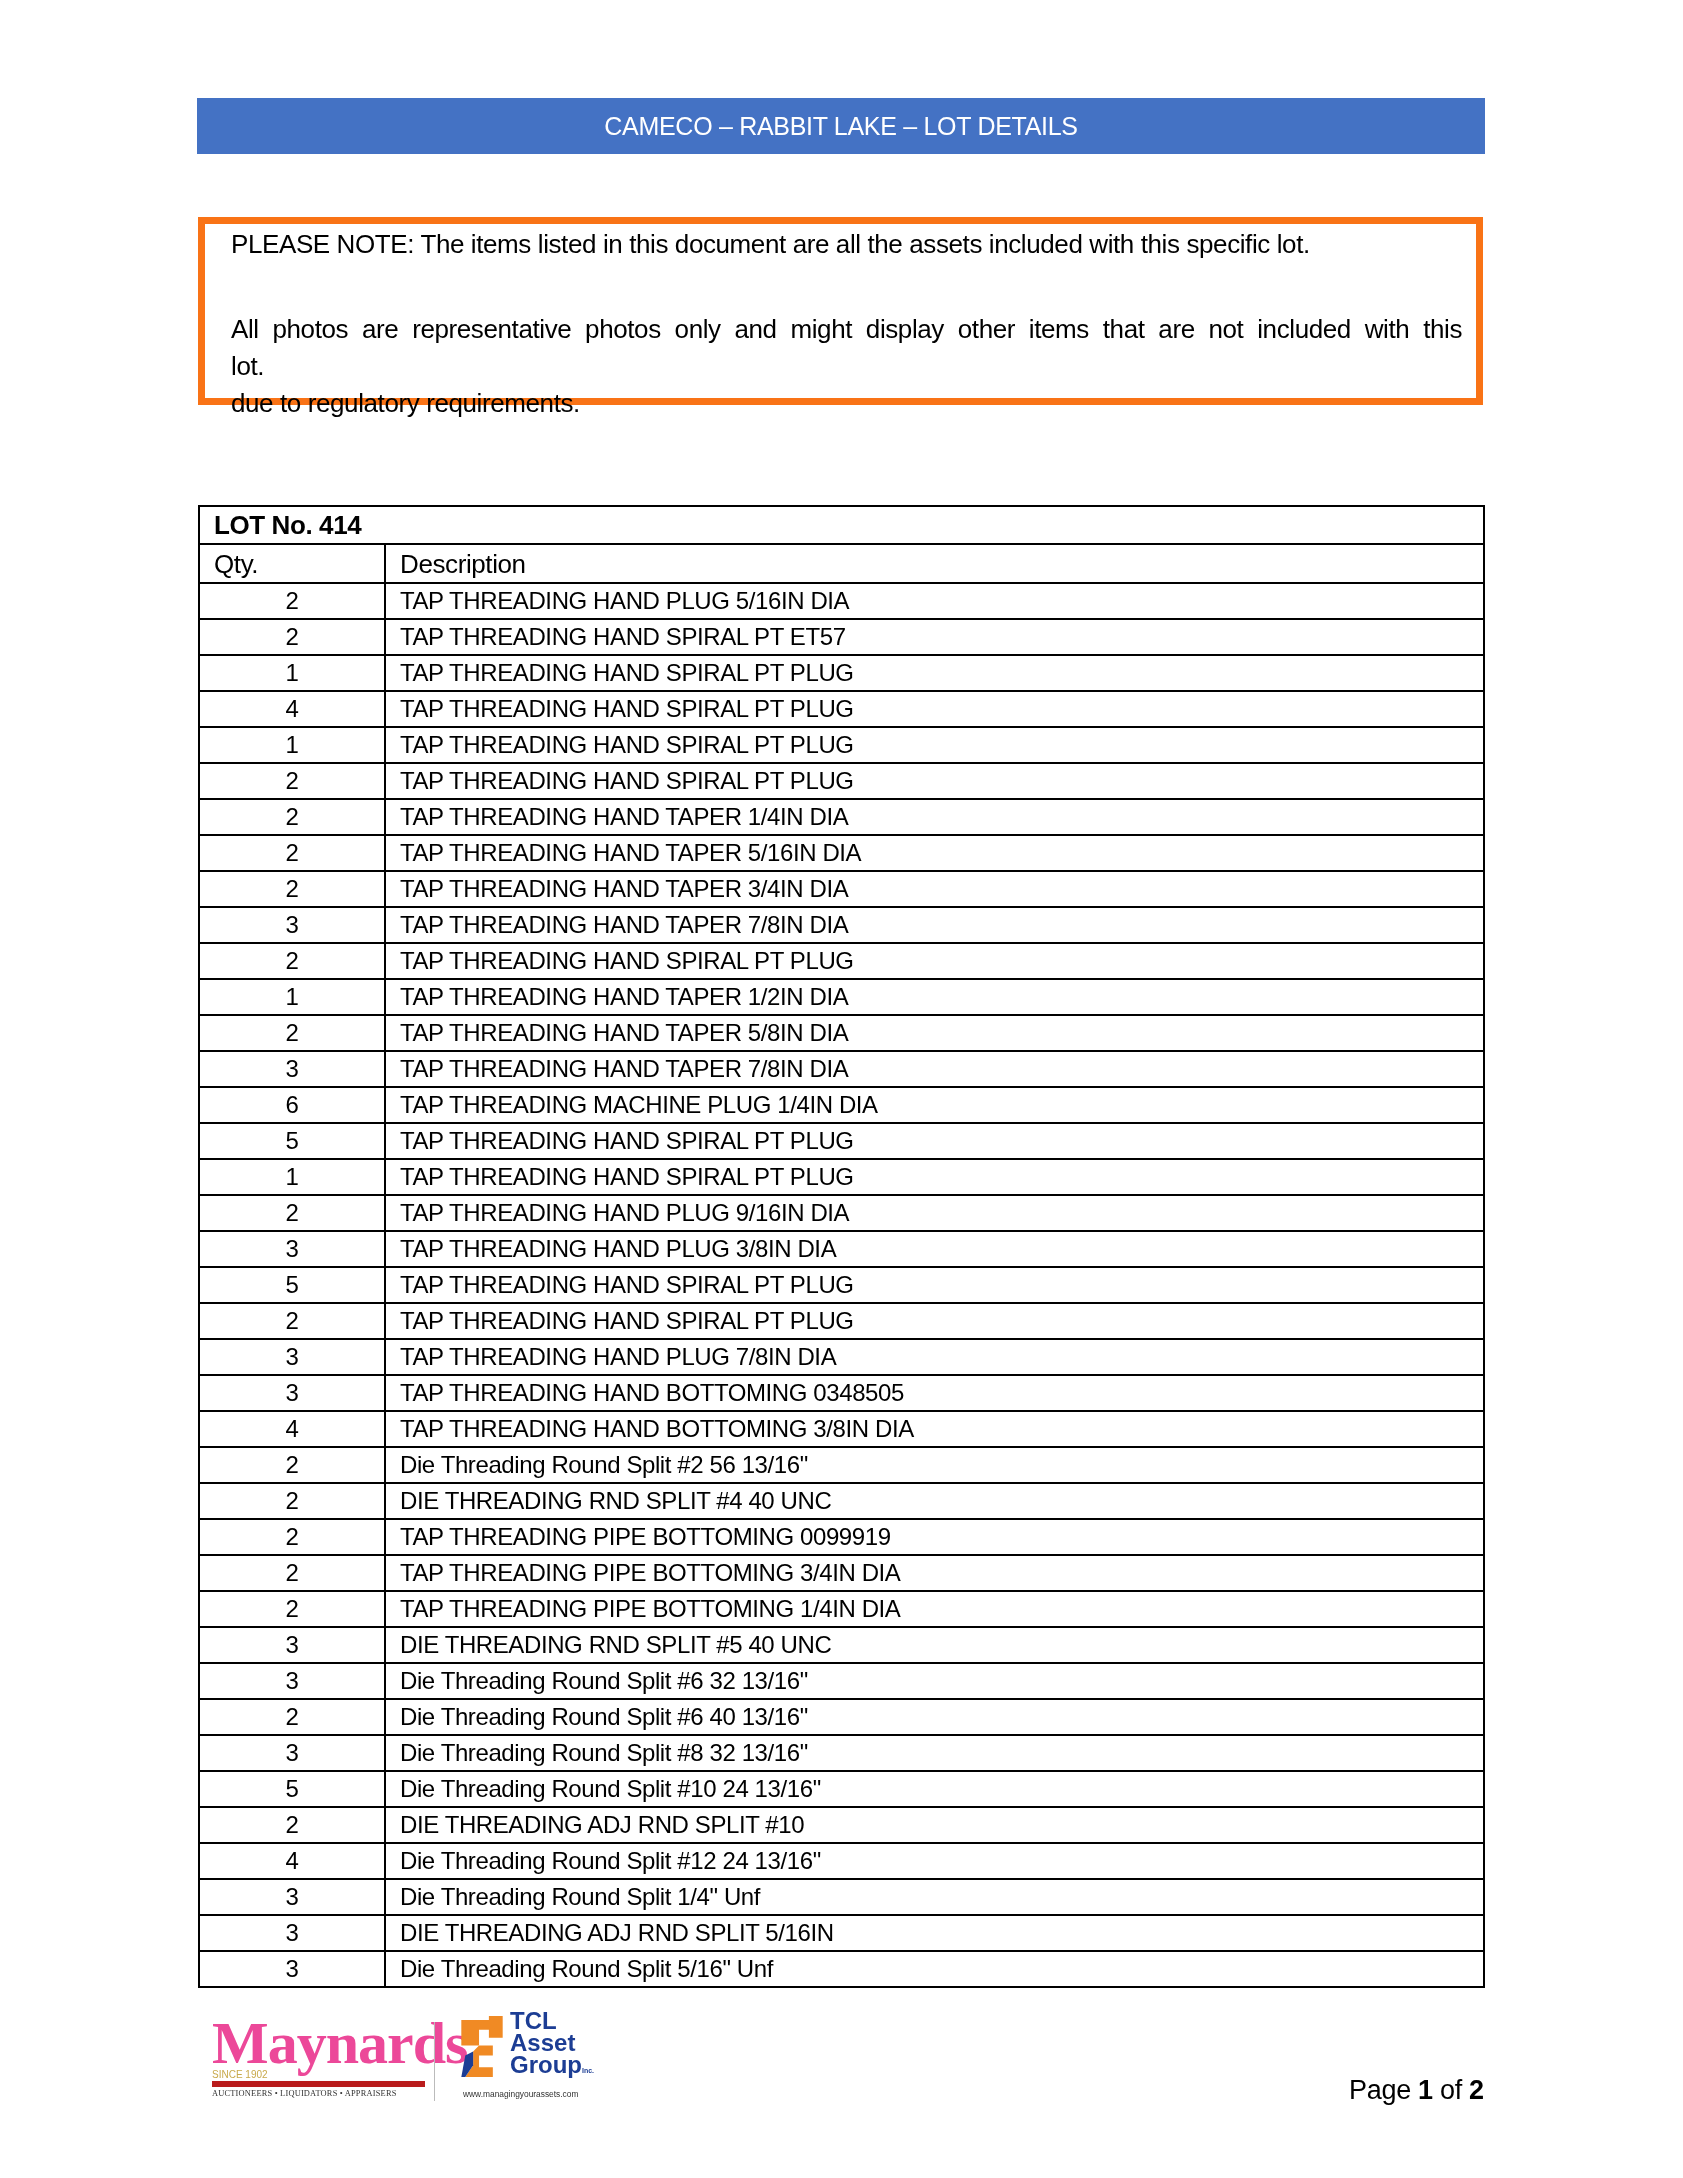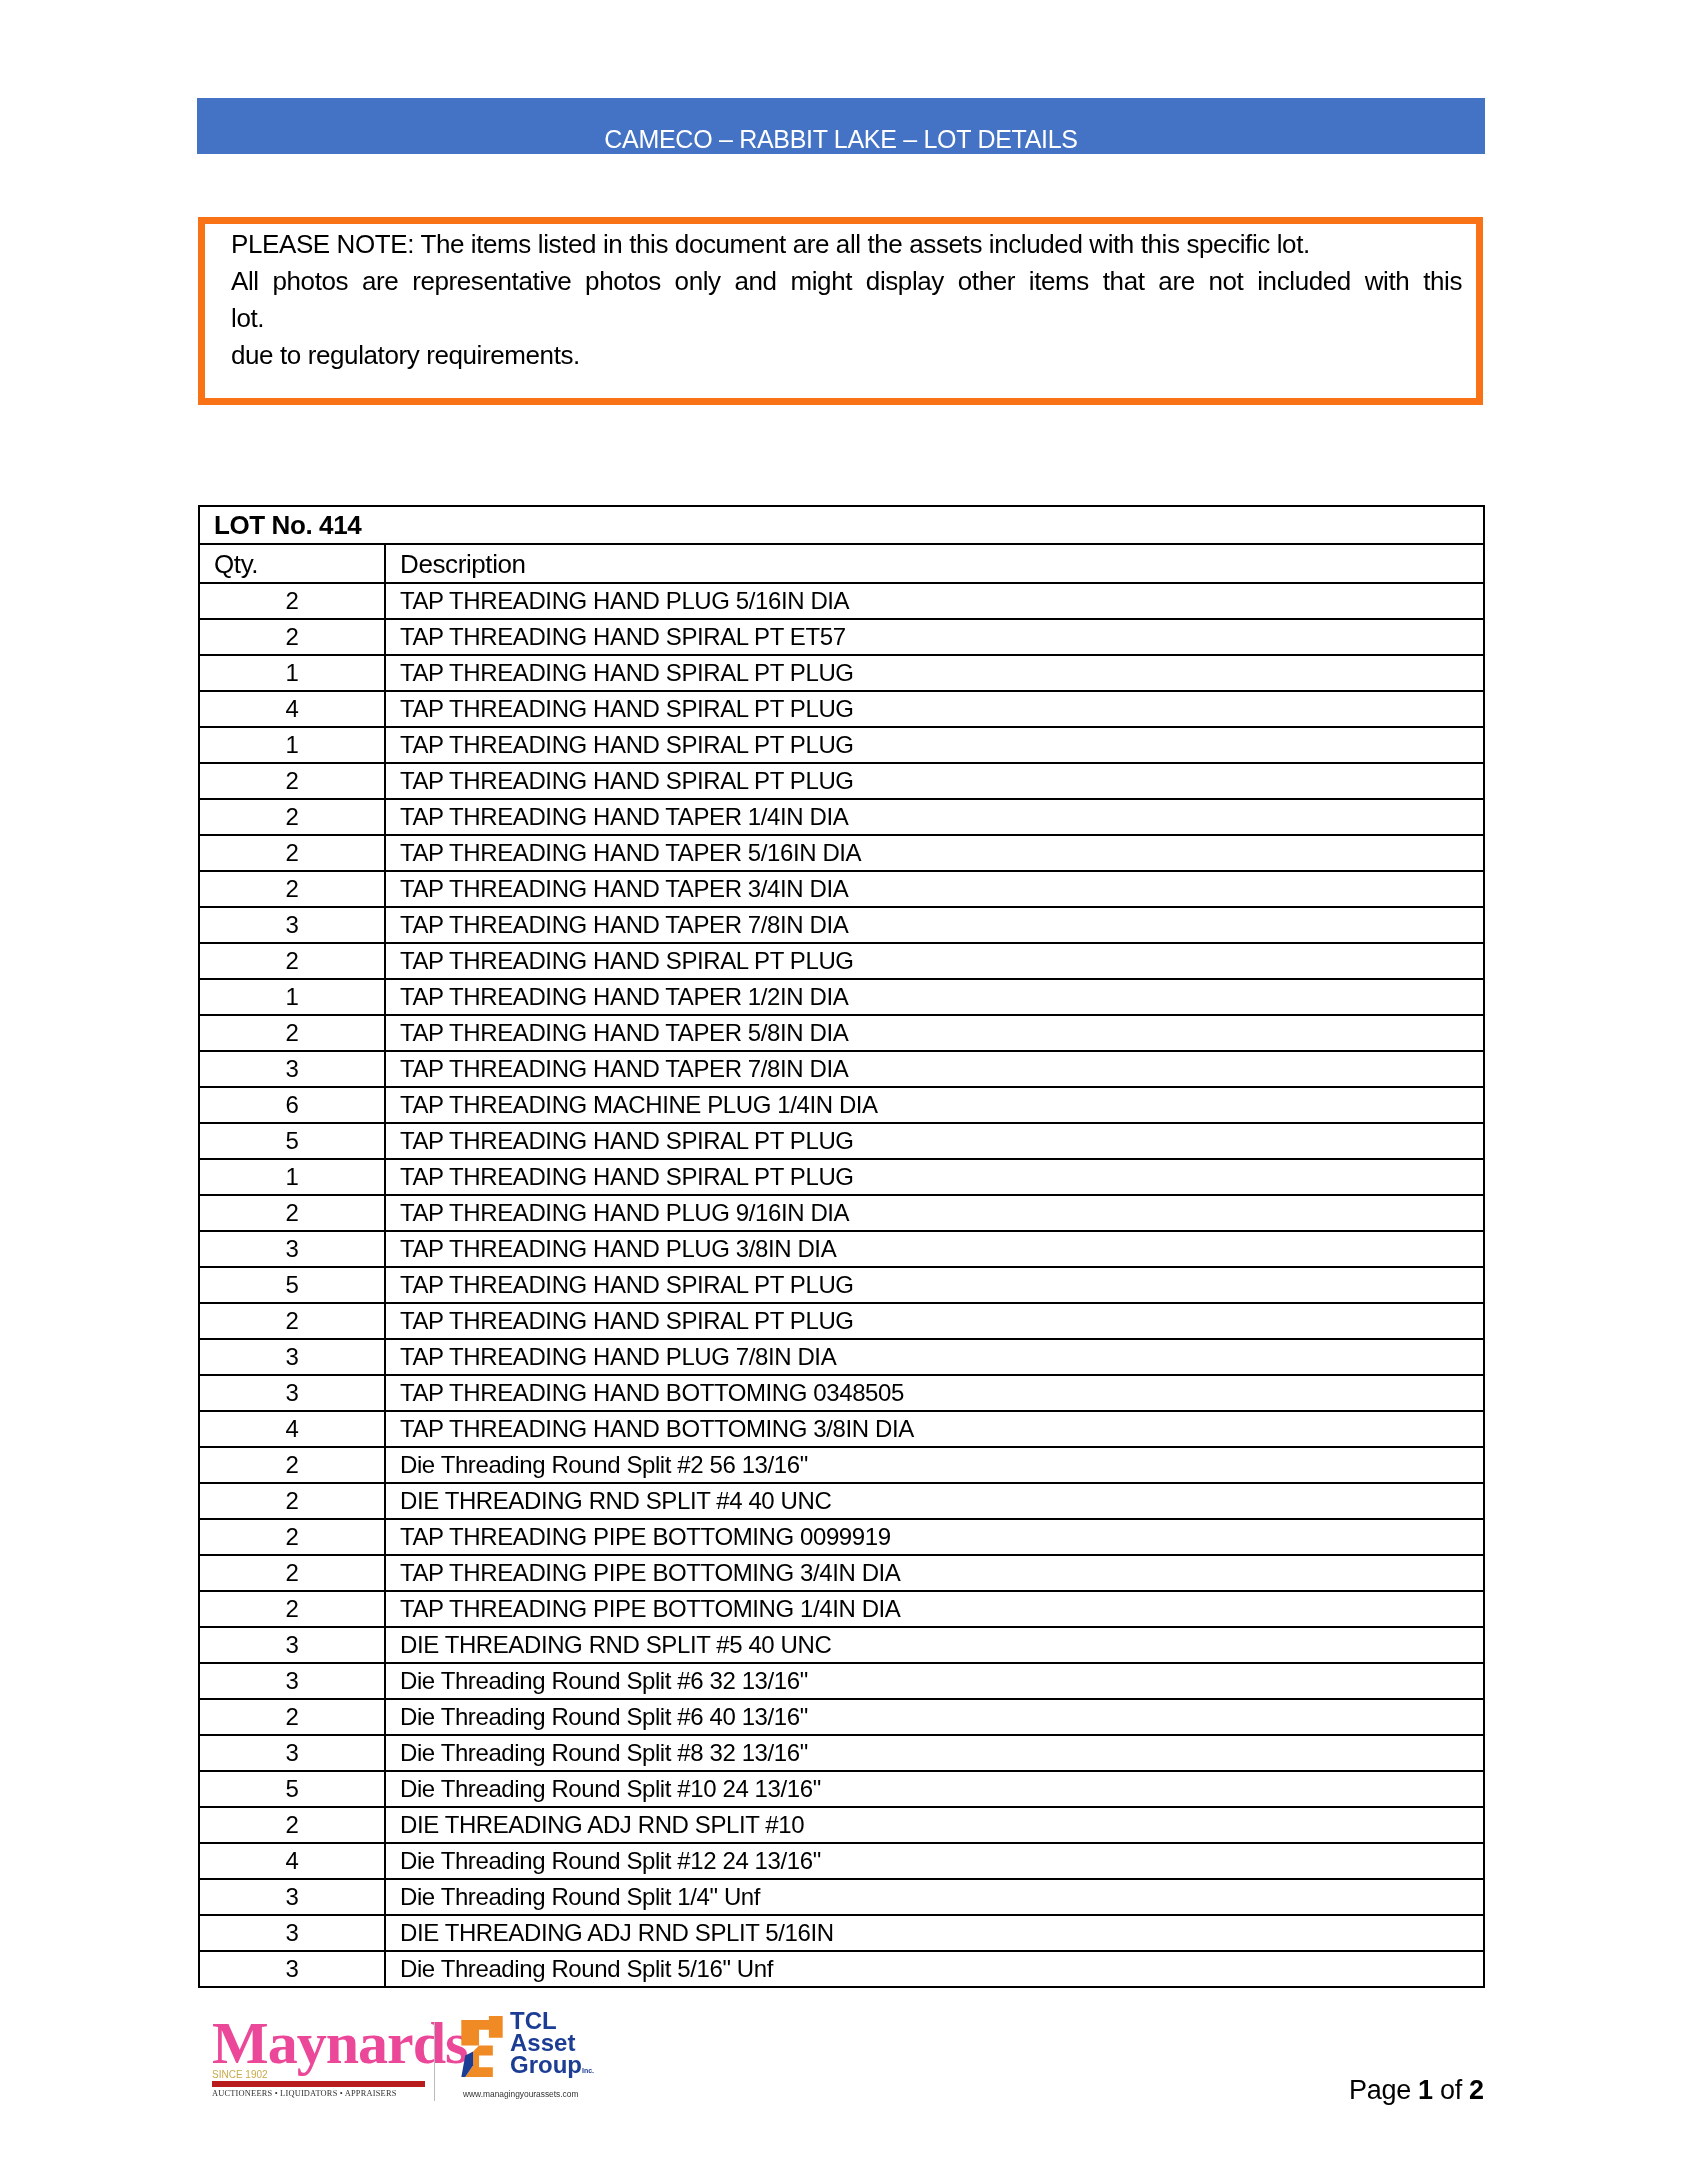--- a/index.html
+++ b/index.html
@@ -1,25 +1,25 @@
 <!DOCTYPE html>
 <html><head>
 <meta charset="utf-8">
 <style>
   html, body { margin: 0; padding: 0; background: #ffffff; }
   body { width: 1683px; height: 2178px; position: relative; overflow: hidden;
          font-family: "Liberation Sans", sans-serif; color: #000; }
   .title-bar { position: absolute; left: 197px; top: 98px; width: 1288px; height: 56px;
-               background: #4472C4; color: #fff; display: flex; align-items: flex-end;
+               background: #4472C4; color: #fff; display: flex; align-items: center;
                justify-content: center; font-size: 25px; letter-spacing: -0.3px; }
   .note-box { position: absolute; left: 198px; top: 217px; width: 1285px; height: 188px;
               border: 7px solid #f97316; box-sizing: border-box; padding: 2px 14px 0 26px;
               font-size: 26px; line-height: 37px; letter-spacing: -0.4px; }
   .note-line { display: block; white-space: nowrap; }
-  .note-line.justify { text-align: justify; text-align-last: justify; }
+  .note-line.justify { text-align: justify; text-align-last: justify; margin-top: 48px; }
   table.lot { position: absolute; left: 198px; top: 505px; width: 1287px;
               border-collapse: collapse; font-size: 24px; letter-spacing: -0.4px; }
   table.lot td { border: 2px solid #000; height: 34px; padding: 0 14px;
                  box-sizing: border-box; line-height: 34px; white-space: nowrap; }
   table.lot td.qty { width: 186px; text-align: center; padding: 0; }
   table.lot tr.lot-row td { height: 38px; font-size: 26px; font-weight: bold; }
   table.lot tr.head-row td { height: 39px; font-size: 26px; }
   table.lot tr.head-row td.qty { text-align: left; padding-left: 14px; }
   .footer-logos { position: absolute; left: 208px; top: 2010px; width: 396px; height: 99px; }
   .maynards { position: absolute; left: 4px; top: 8px; width: 213px; }

